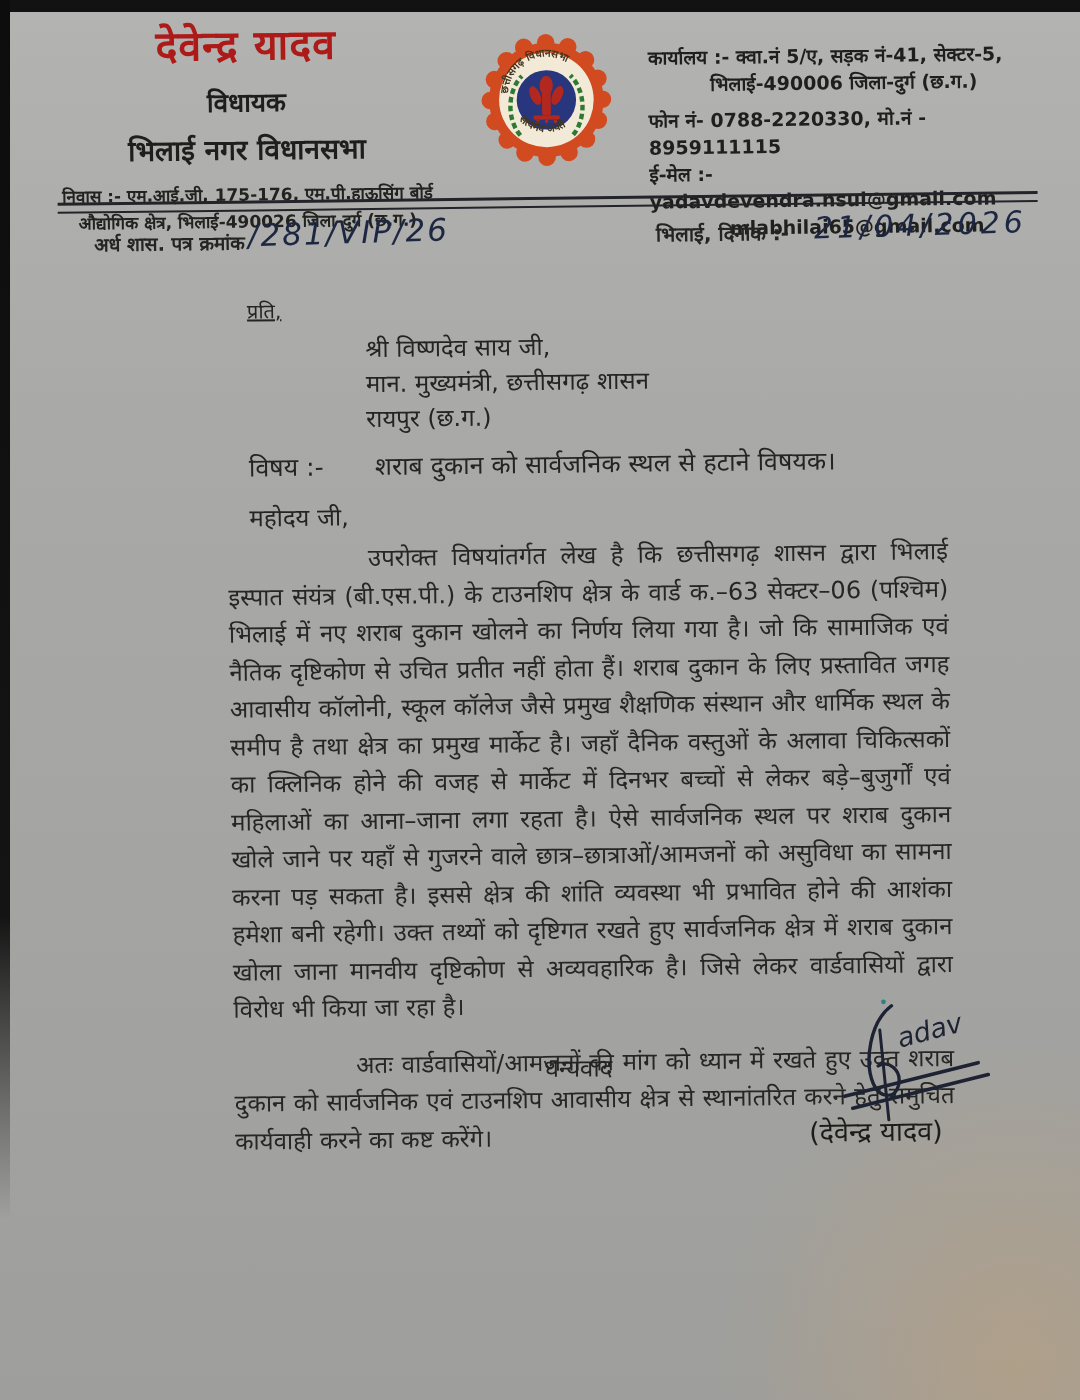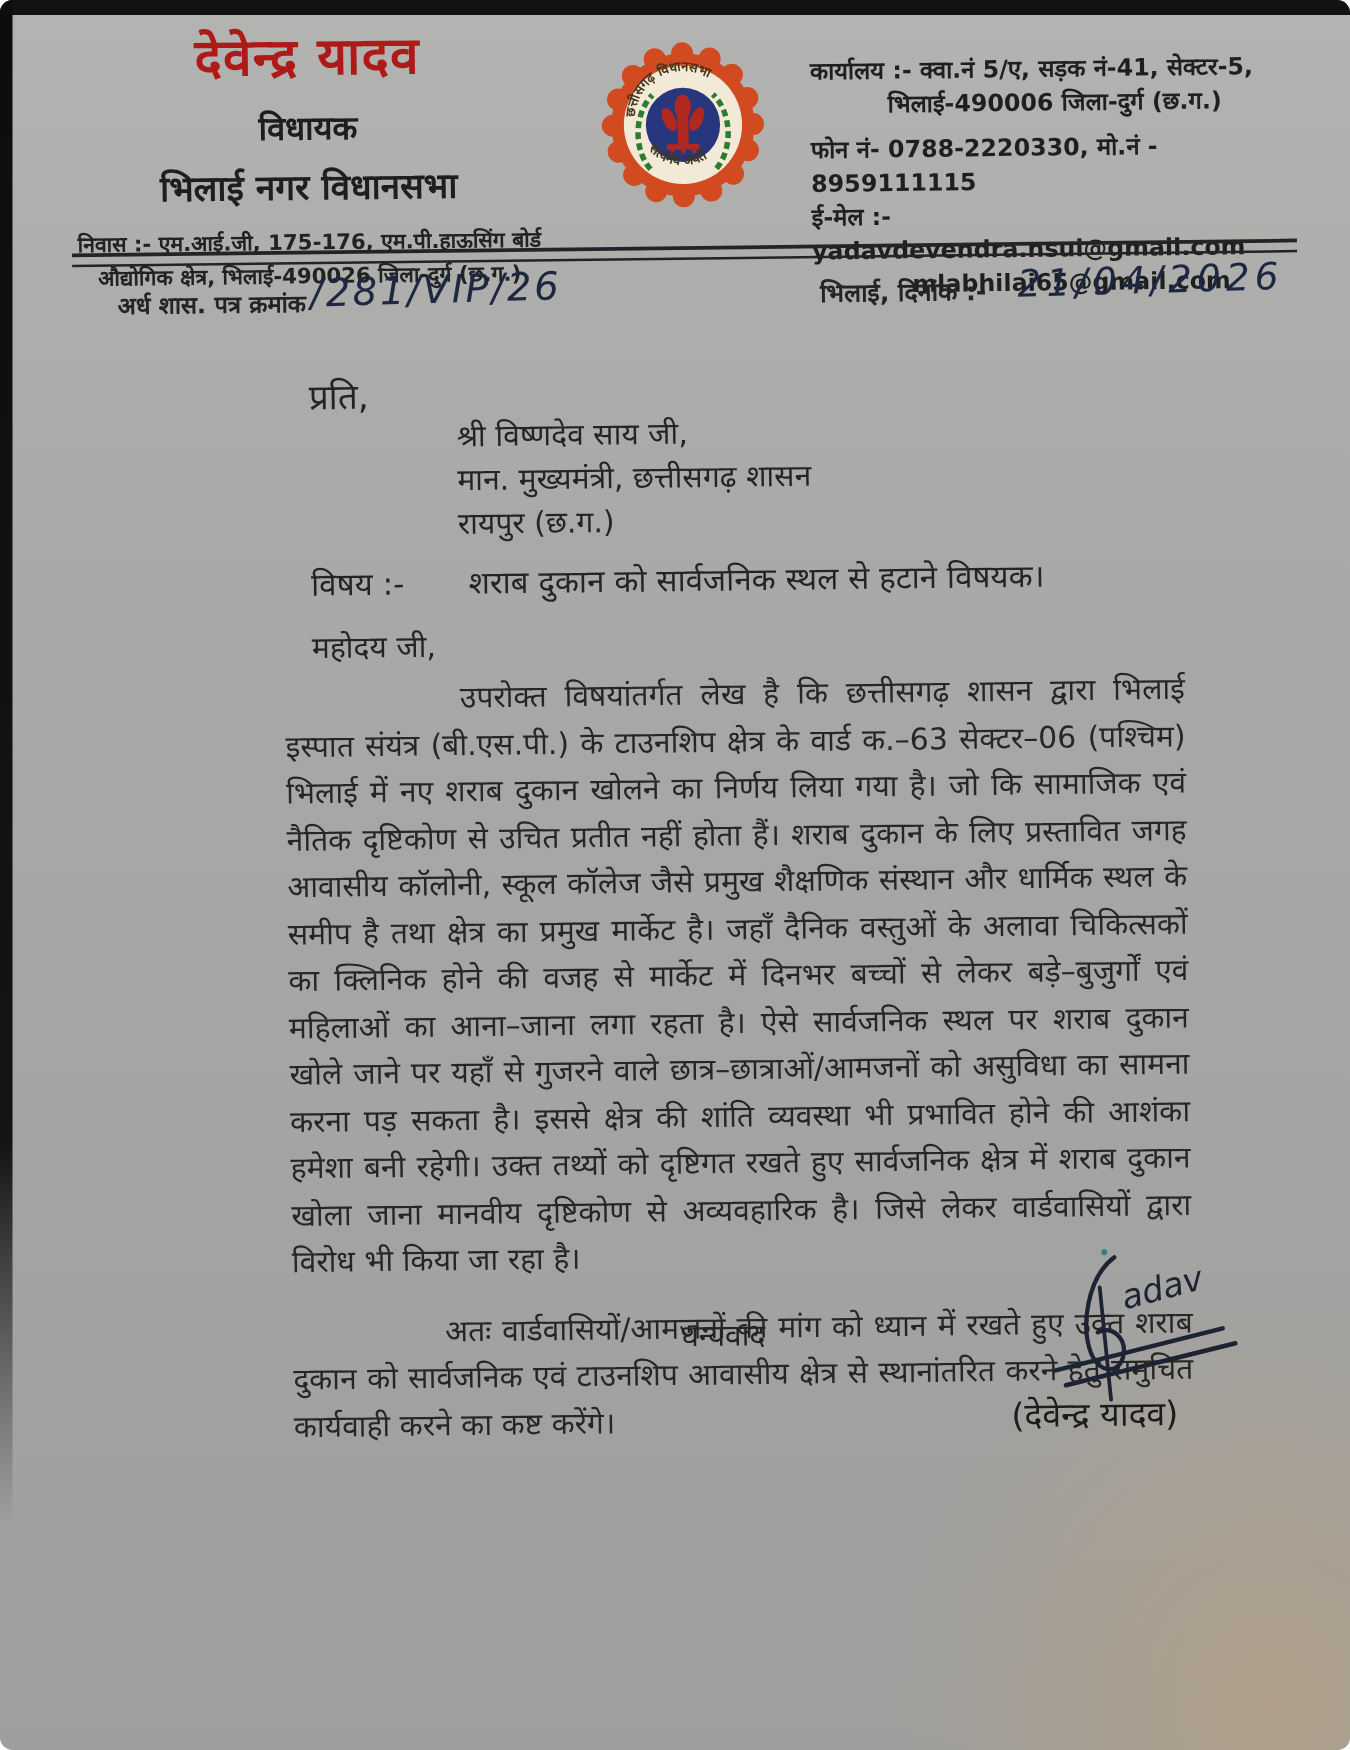--- a/index.html
+++ b/index.html
@@ -3,21 +3,20 @@
 <meta charset="utf-8">
 <style>
   html,body{margin:0;padding:0;}
   .page{
     position:relative;
     width:1080px;height:1400px;
     overflow:hidden;
     background:linear-gradient(180deg,#b3b3b1 0%,#a9a9a7 30%,#a3a3a1 70%,#9e9e9c 100%);
     font-family:"DejaVu Sans","Liberation Sans",sans-serif;
     color:#242422;
-    border-radius:10px;
   }
   .edge-top{position:absolute;left:0;top:0;width:1080px;height:12px;background:#121212;}
   .edge-left{position:absolute;left:0;top:0;width:10px;height:1220px;
     background:linear-gradient(180deg,#0d0d0d 0%,#141414 75%,rgba(20,20,20,0) 100%);}
   .corner-tint{position:absolute;right:-80px;bottom:-120px;width:480px;height:520px;
     background:radial-gradient(ellipse at 70% 70%, rgba(189,160,122,0.55), rgba(189,160,122,0) 62%);}
   .content{position:absolute;inset:0;transform:rotate(-0.7deg);transform-origin:50% 40%;}
 
   
   .lh-left{position:absolute;left:66px;top:12px;width:372px;text-align:center;}
@@ -36,21 +35,21 @@
     border-top:3px solid #23232a;border-bottom:2px solid #23232a;}
 
   
   .ref-label{position:absolute;left:98px;top:226px;font-size:19px;font-weight:bold;}
   .hand{font-style:italic;color:#1d2742;letter-spacing:2px;font-weight:500;}
   .ref-number{position:absolute;left:252px;top:212px;font-size:31px;transform:rotate(-1deg);}
   .place-label{position:absolute;left:660px;top:222px;font-size:20px;font-weight:bold;}
   .ref-date{position:absolute;left:818px;top:212px;font-size:30px;transform:rotate(-1deg);letter-spacing:4px;}
 
   
-  .to-word{position:absolute;left:250px;top:294px;font-size:28px;}
+  .to-word{position:absolute;left:250px;top:294px;font-size:20px;text-decoration:underline;}
   .recipient{position:absolute;left:368px;top:330px;font-size:24px;line-height:35px;}
   .subject-row{position:absolute;left:250px;top:446px;font-size:25px;}
   .subject-label{display:inline-block;width:118px;}
   .salutation{position:absolute;left:250px;top:497px;font-size:24px;}
   .letter-body{position:absolute;left:228px;top:538px;width:720px;font-size:24px;
     line-height:37.5px;text-align:justify;color:#262624;}
   .letter-body p{margin:0;}
   .letter-body .p1{text-indent:140px;}
   .letter-body .p2{margin-top:19px;text-indent:122px;}
   .thanks{position:absolute;left:538px;top:1014px;font-size:24px;margin-top:37px;}

